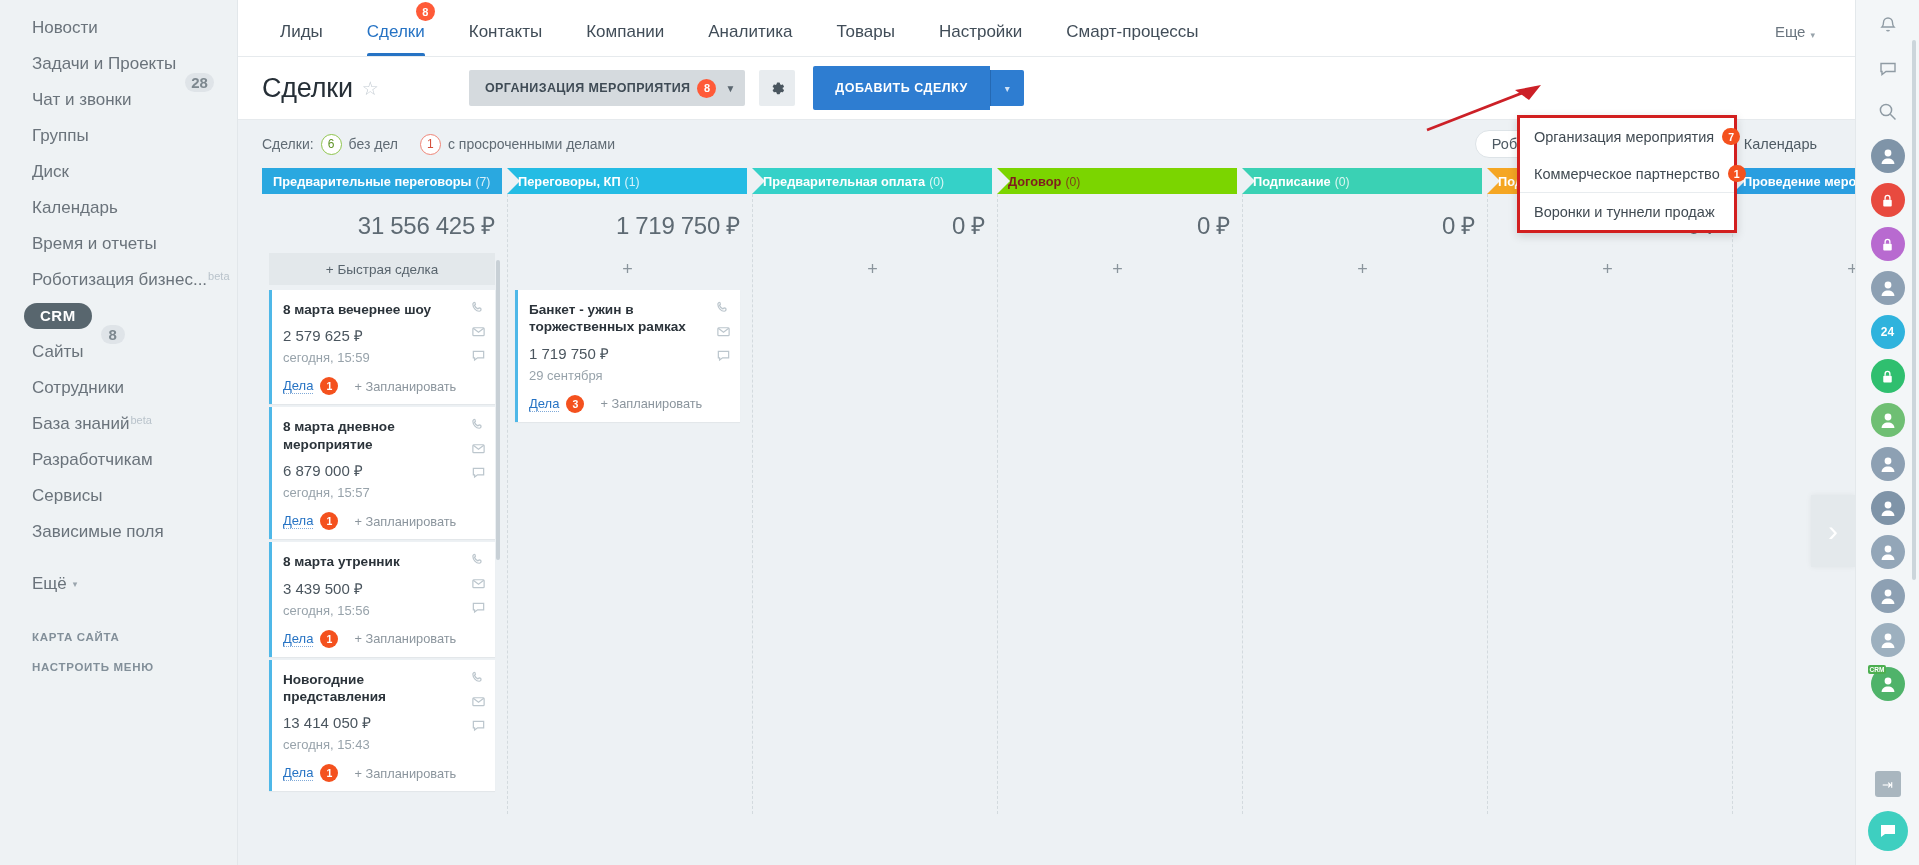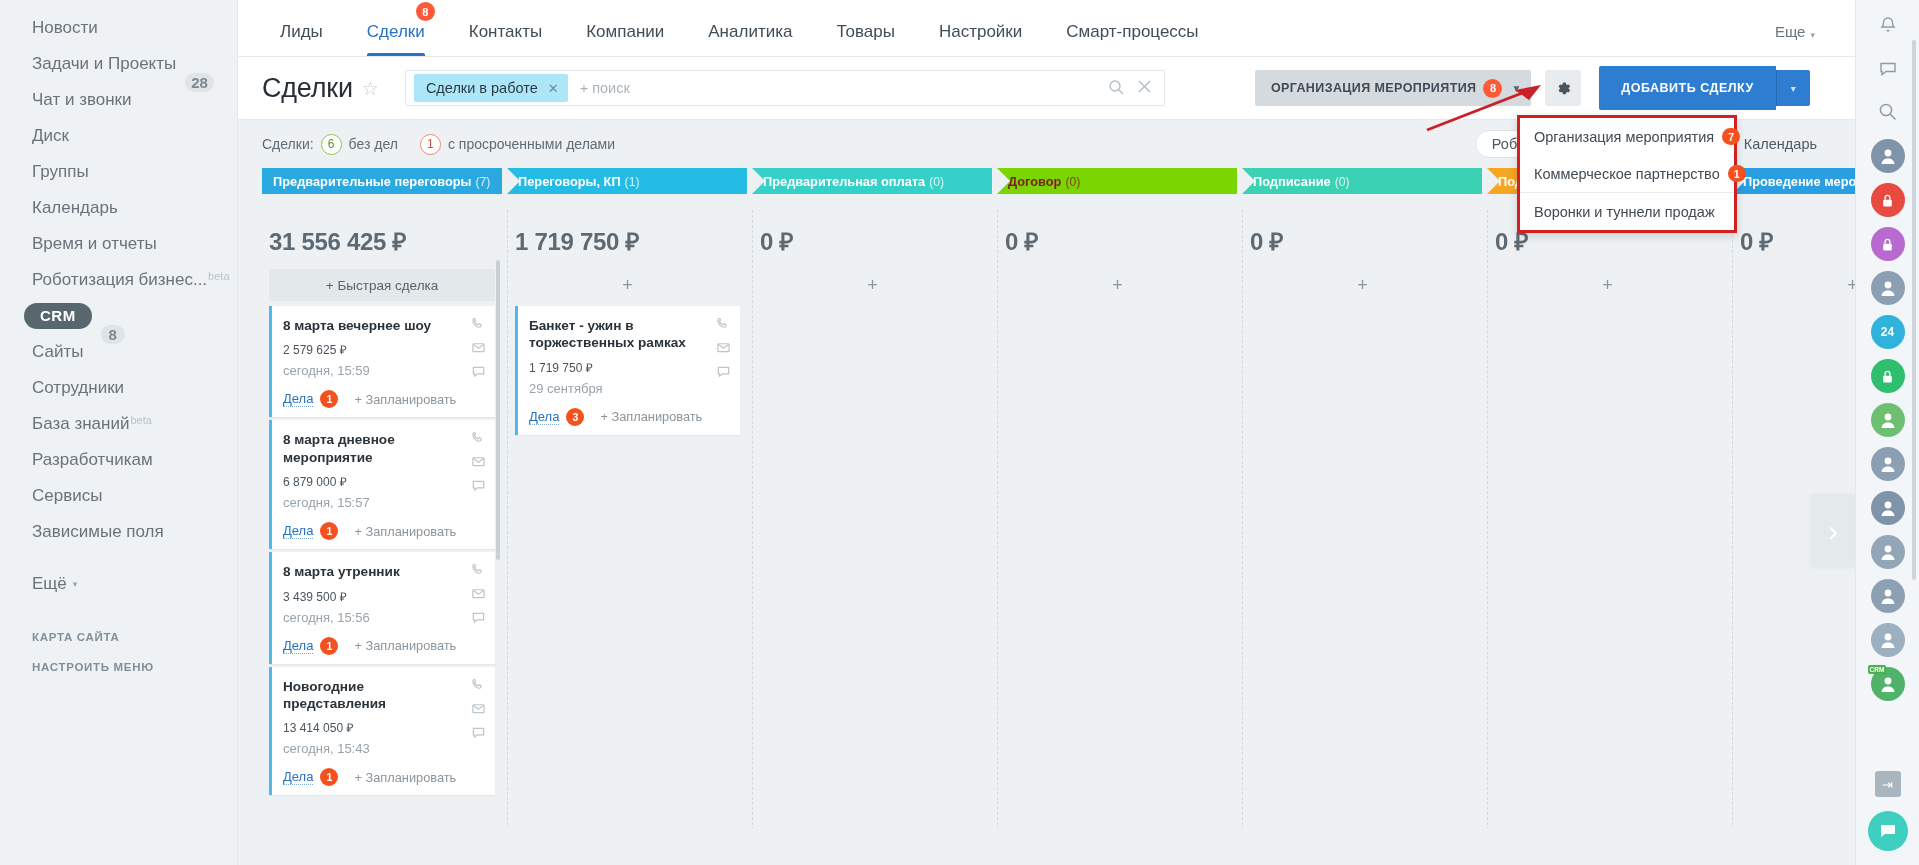--- a/index.html
+++ b/index.html
@@ -174,40 +174,40 @@
   }
   .col-head .cnt { font-weight: normal; opacity: .82; margin-left: 4px; font-size: 12.2px; }
   .col-head .notchin {
     position: absolute; left: 0; top: 0; width: 0; height: 0;
     border-top: 13px solid transparent; border-bottom: 13px solid transparent;
     border-left: 13px solid #edf1f4; z-index: 4;
   }
   .col-body { border-left: 1px dashed #d3dade; height: 620px; padding: 0 7px; }
   .col:first-child .col-body { border-left: none; }
   .col-total {
-    text-align: left; font-size: 24px; color: #5e6a73; font-weight: 700;
-    padding: 14px 0 12px; letter-spacing: -.3px; margin-top: 16px;
+    text-align: right; font-size: 24px; color: #5e6a73; font-weight: 400;
+    padding: 14px 0 12px; letter-spacing: -.3px;
   }
   .quick-add {
     height: 32px; background: #e3e8eb; display: flex; align-items: center;
     justify-content: center; color: #58646d; font-size: 13.5px; cursor: pointer;
     margin-bottom: 5px;
   }
   .quick-add.plain { background: transparent; color: #8b959d; font-size: 18px; }
 
   .card {
     background: #fff; border-left: 3px solid #4fb8e8; margin-bottom: 3px;
     padding: 11px 12px 9px 11px; position: relative; cursor: pointer;
     box-shadow: 0 1px 1px rgba(0,0,0,.04);
   }
   .card-title {
     font-size: 13.6px; color: #2b333a; font-weight: bold; line-height: 1.28;
     padding-right: 26px; margin-bottom: 7px;
   }
-  .card-sum { font-size: 12px; color: #4a555e; margin-bottom: 5px; }
+  .card-sum { font-size: 15px; color: #4a555e; margin-bottom: 5px; }
   .card-date { font-size: 13px; color: #98a3ab; margin-bottom: 12px; }
   .card-foot { display: flex; align-items: center; }
   .deals-link { font-size: 13px; color: #2673c4; border-bottom: 1px dotted #7fa9d8; cursor: pointer; }
   .deals-badge {
     background: #f4511e; color: #fff; font-size: 10.5px; font-weight: bold;
     min-width: 18px; height: 18px; border-radius: 9px; margin-left: 7px;
     display: inline-flex; align-items: center; justify-content: center; padding: 0 5px;
   }
   .plan-link { font-size: 12.8px; color: #8b959d; margin-left: 16px; cursor: pointer; }
   .card-icons {
@@ -275,26 +275,26 @@
           </span>
           <span class="side-badge">28</span>
         </div>
         <div class="side-item">
           <span class="lbl-wrap">
             <span>Чат и звонки</span>
           </span>
         </div>
         <div class="side-item">
           <span class="lbl-wrap">
+            <span>Группы</span>
+          </span>
+        </div>
+        <div class="side-item">
+          <span class="lbl-wrap">
             <span>Диск</span>
-          </span>
-        </div>
-        <div class="side-item">
-          <span class="lbl-wrap">
-            <span>Группы</span>
           </span>
         </div>
         <div class="side-item">
           <span class="lbl-wrap">
             <span>Календарь</span>
           </span>
         </div>
         <div class="side-item">
           <span class="lbl-wrap">
             <span>Время и отчеты</span>
@@ -391,41 +391,20 @@
       <div class="nav-more" style="margin-left:auto;margin-right:26px;">
         <span>Еще</span>
         <span style="margin-left:5px;font-size:9px;color:#98a3ab;">▾</span>
       </div>
     </div>
 
     <div class="toolbar">
       <span class="page-title">Сделки</span>
       <span class="star-icon">☆</span>
 
-      <div class="searchbox">
-        <div class="filter-chip">
-          <span>Сделки в работе</span>
-          <span class="chip-x">✕</span>
-        </div>
-        <span class="search-placeholder">+ поиск</span>
-        <span class="search-icons">
-          <span class="s-ico">
-            <svg width="16" height="16" viewBox="0 0 16 16" fill="none" stroke="#b4bec6" stroke-width="1.4">
-                <circle cx="7" cy="7" r="5"></circle>
-                <line x1="10.8" y1="10.8" x2="15" y2="15"></line>
-              </svg>
-          </span>
-          <span class="s-ico">
-            <svg width="15" height="15" viewBox="0 0 15 15" stroke="#b4bec6" stroke-width="1.4">
-                <line x1="2" y1="2" x2="13" y2="13"></line>
-                <line x1="13" y1="2" x2="2" y2="13"></line>
-              </svg>
-          </span>
-        </span>
-      </div>
 
       <div class="funnel-btn">
         <span class="funnel-label">ОРГАНИЗАЦИЯ МЕРОПРИЯТИЯ</span>
         <span class="funnel-badge">8</span>
         <span class="funnel-caret">▼</span>
       </div>
 
       <div class="gear-btn">
         <svg width="17" height="17" viewBox="0 0 20 20" fill="#4a565f">
             <path d="M10 6.6A3.4 3.4 0 1 0 10 13.4 3.4 3.4 0 0 0 10 6.6zm0 5.2a1.8 1.8 0 1 1 0-3.6 1.8 1.8 0 0 1 0 3.6z"></path>

